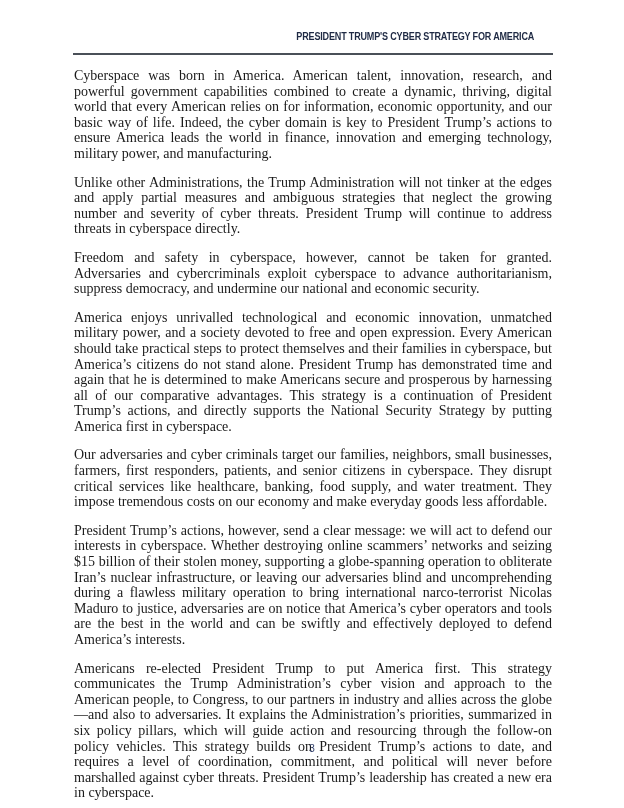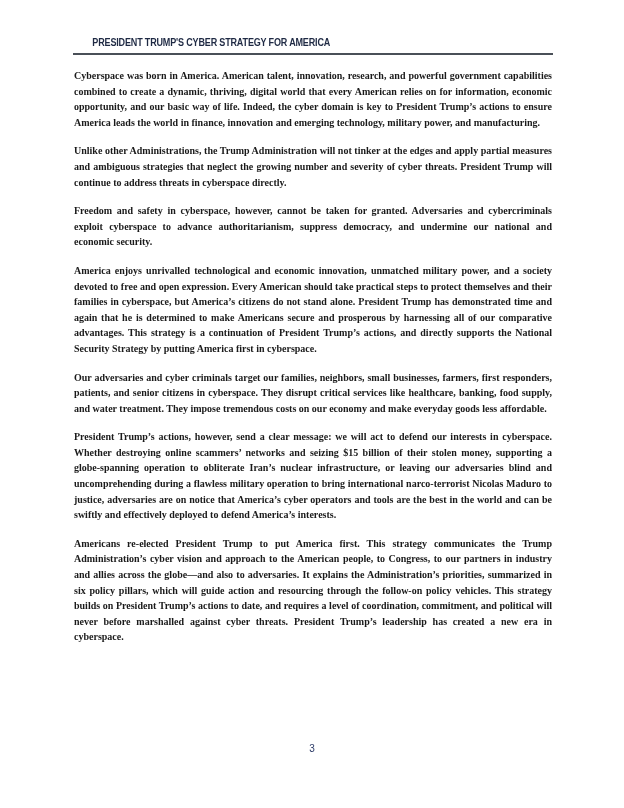--- a/index.html
+++ b/index.html
@@ -11,23 +11,23 @@
       width: 624px;
       height: 808px;
       position: relative;
       overflow: hidden;
       font-family: "Liberation Serif", "DejaVu Serif", serif;
       color: #1a1a1a;
     }
     .page-header {
       position: absolute;
       left: 73px;
-      top: 32px;
+      top: 26px;
       width: 480px;
-      text-align: left;
+      text-align: right;
     }
     .header-title {
       font-family: "Liberation Sans", "DejaVu Sans", sans-serif;
       font-size: 10.5px;
       font-weight: bold;
       letter-spacing: -0.2px;
       color: #1f2a44;
       transform: scaleX(0.86);
       display: inline-block;
       line-height: 14px;
@@ -41,25 +41,24 @@
       background: #4a5058;
     }
     .body-text {
       position: absolute;
       left: 74px;
       top: 68px;
       width: 478px;
     }
     .para {
       margin: 0 0 13px 0;
-      font-size: 10px;
+      font-size: 14px;
       line-height: 15.6px;
       text-align: justify;
       color: #1a1a1a;
-      font-weight: bold;
     }
     .page-number {
       position: absolute;
       left: 0;
       width: 624px;
       top: 743px;
       text-align: center;
       font-family: "Liberation Sans", "DejaVu Sans", sans-serif;
       font-size: 10px;
       color: #2b3a67;

